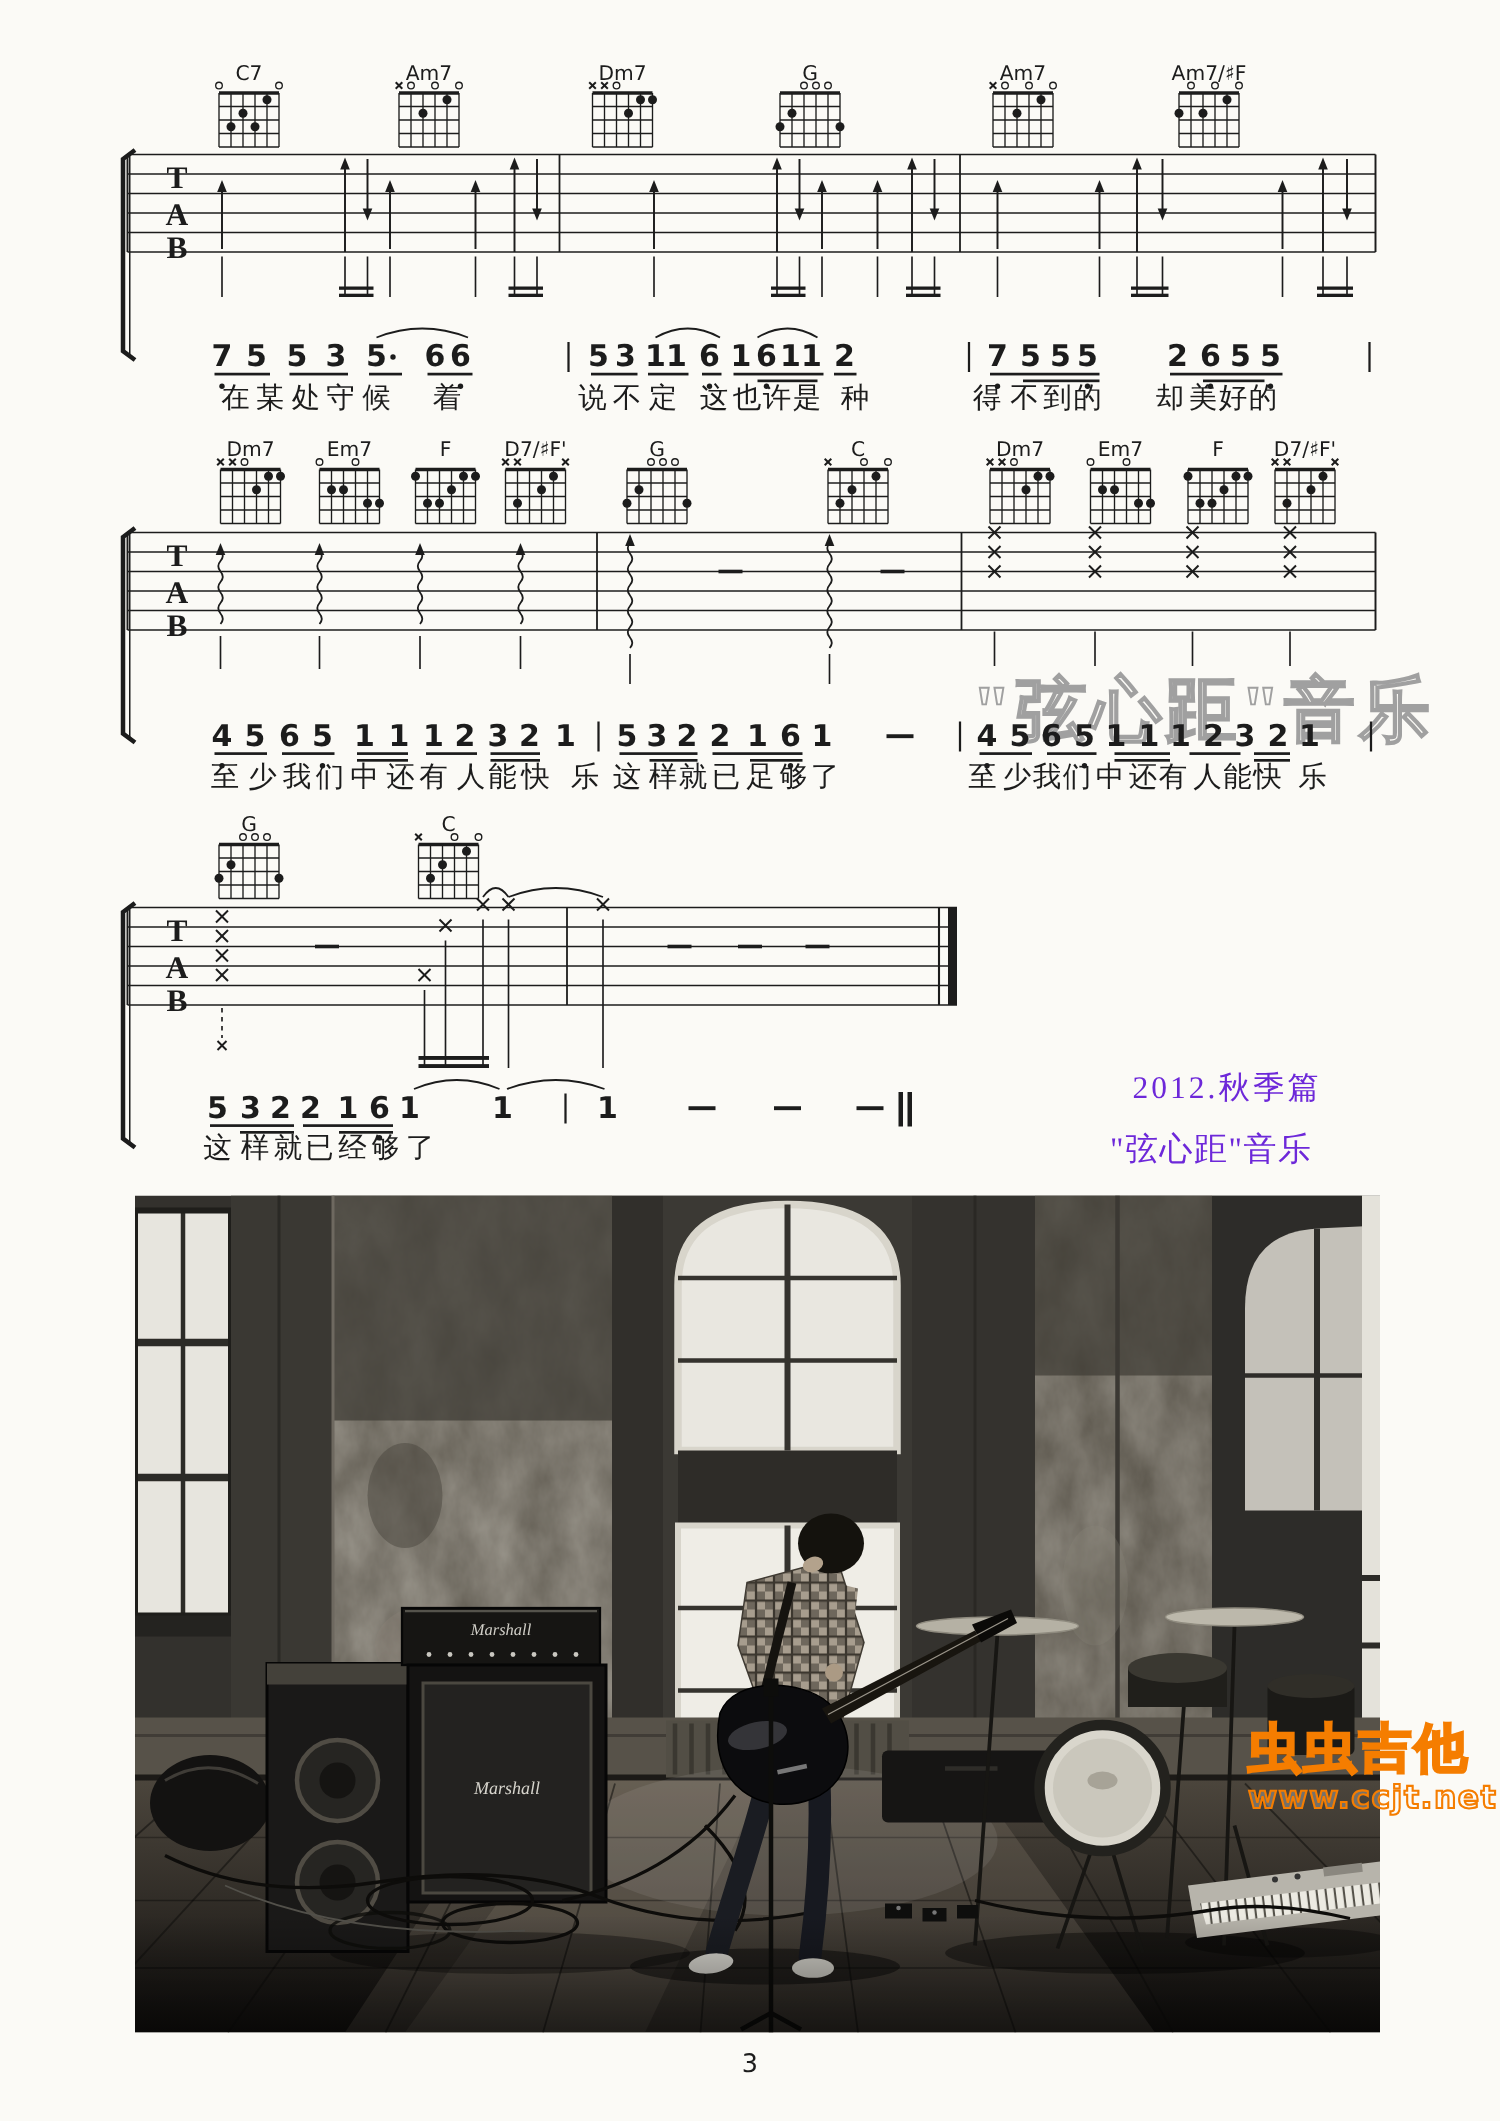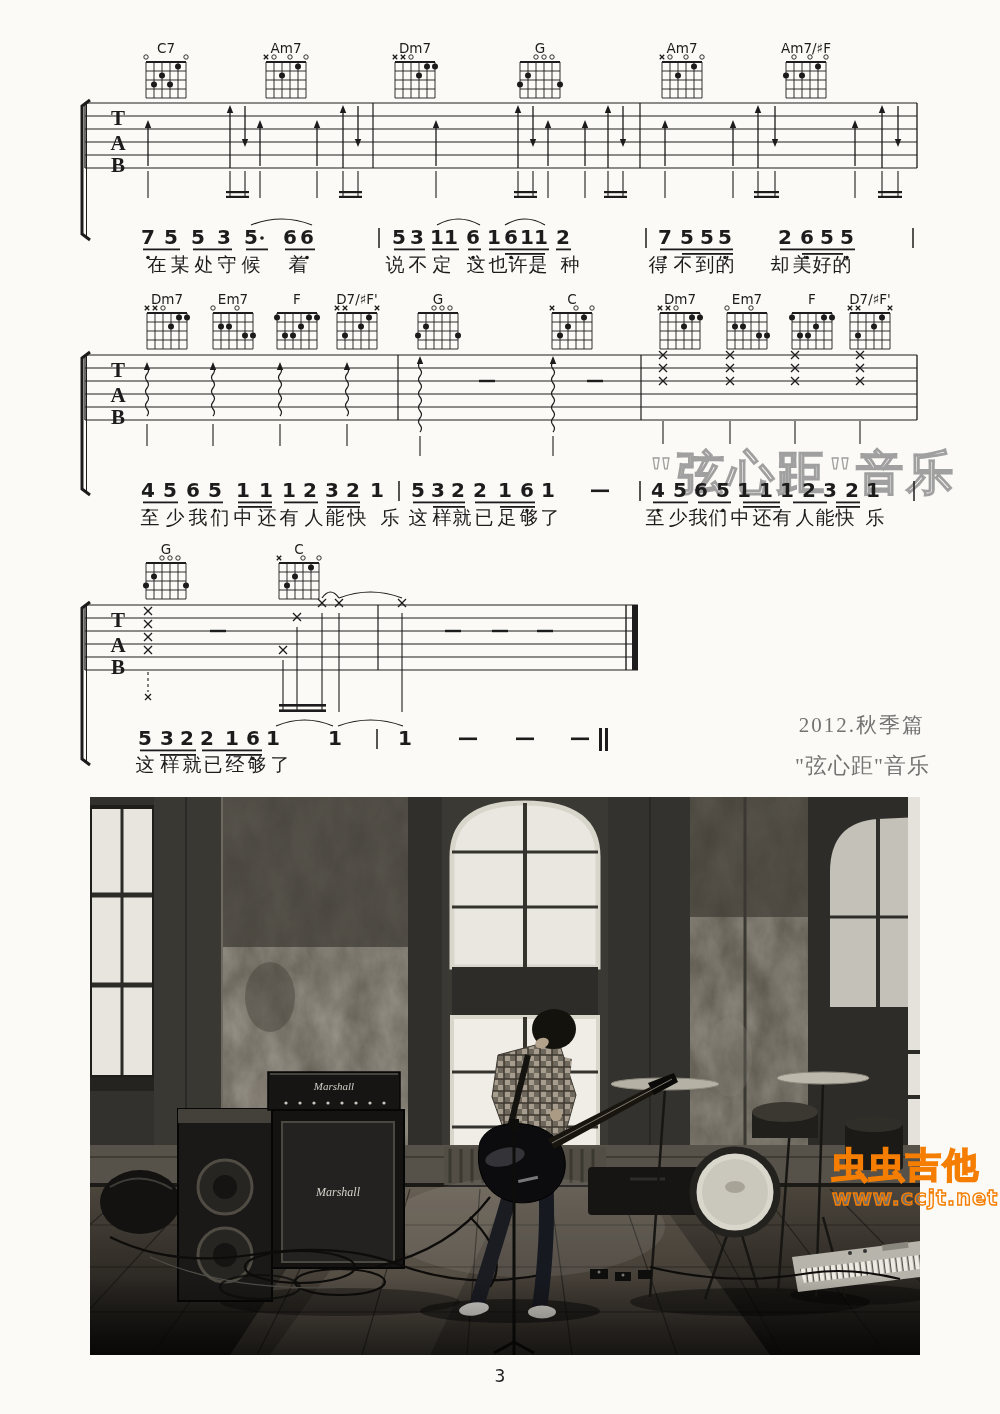--- a/index.html
+++ b/index.html
@@ -1,21 +1,21 @@
 <!DOCTYPE html>
 <html><head>
 <meta charset="utf-8">
 <style>
   html,body{margin:0;padding:0;background:#888;}
   .page{position:relative;width:1000px;height:1414px;background:#fbfaf6;margin:0 auto;overflow:hidden;
         font-family:"DejaVu Sans",sans-serif;color:#1c1c1c;}
   #notation{position:absolute;left:0;top:0;z-index:2;}
   #photo{position:absolute;left:90px;top:797px;z-index:1;}
   #wm-orange{position:absolute;left:830px;top:1143px;z-index:5;}
-  .credit{position:absolute;z-index:3;text-align:right;font-family:"Liberation Serif",serif;color:#737373;}
+  .credit{position:absolute;z-index:3;text-align:left;font-family:"Liberation Serif",serif;color:#6d28d9;}
   #credit1{left:755px;top:711px;width:170px;font-size:21px;letter-spacing:2px;}
   #credit2{left:740px;top:751px;width:190px;font-size:22px;letter-spacing:1px;}
   .pagenum{position:absolute;left:0;top:1366px;width:100%;text-align:center;font-size:17px;z-index:3;}
 </style>
 </head>
 <body>
 
 <div class="page">
 
   <svg id="notation" width="1000" height="800">

